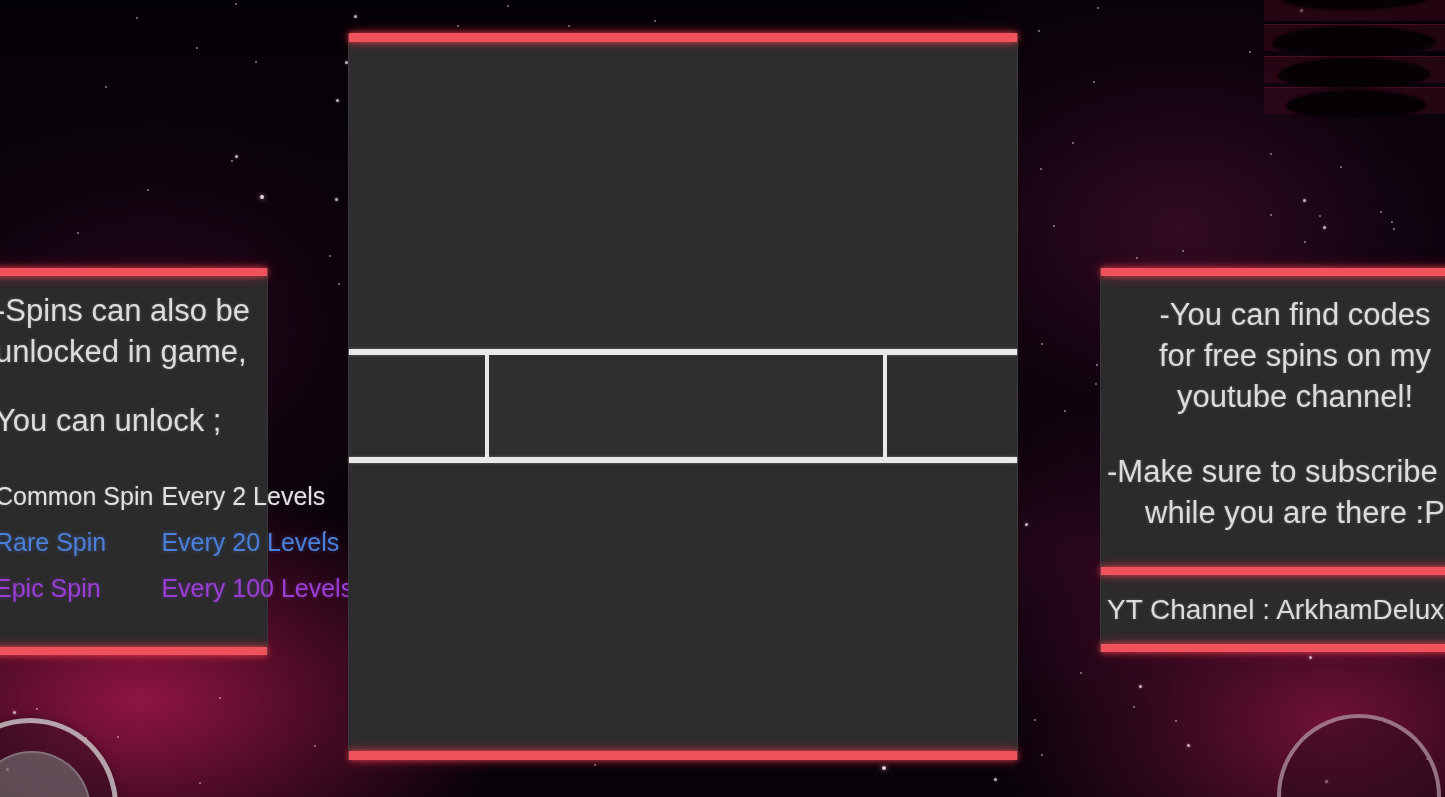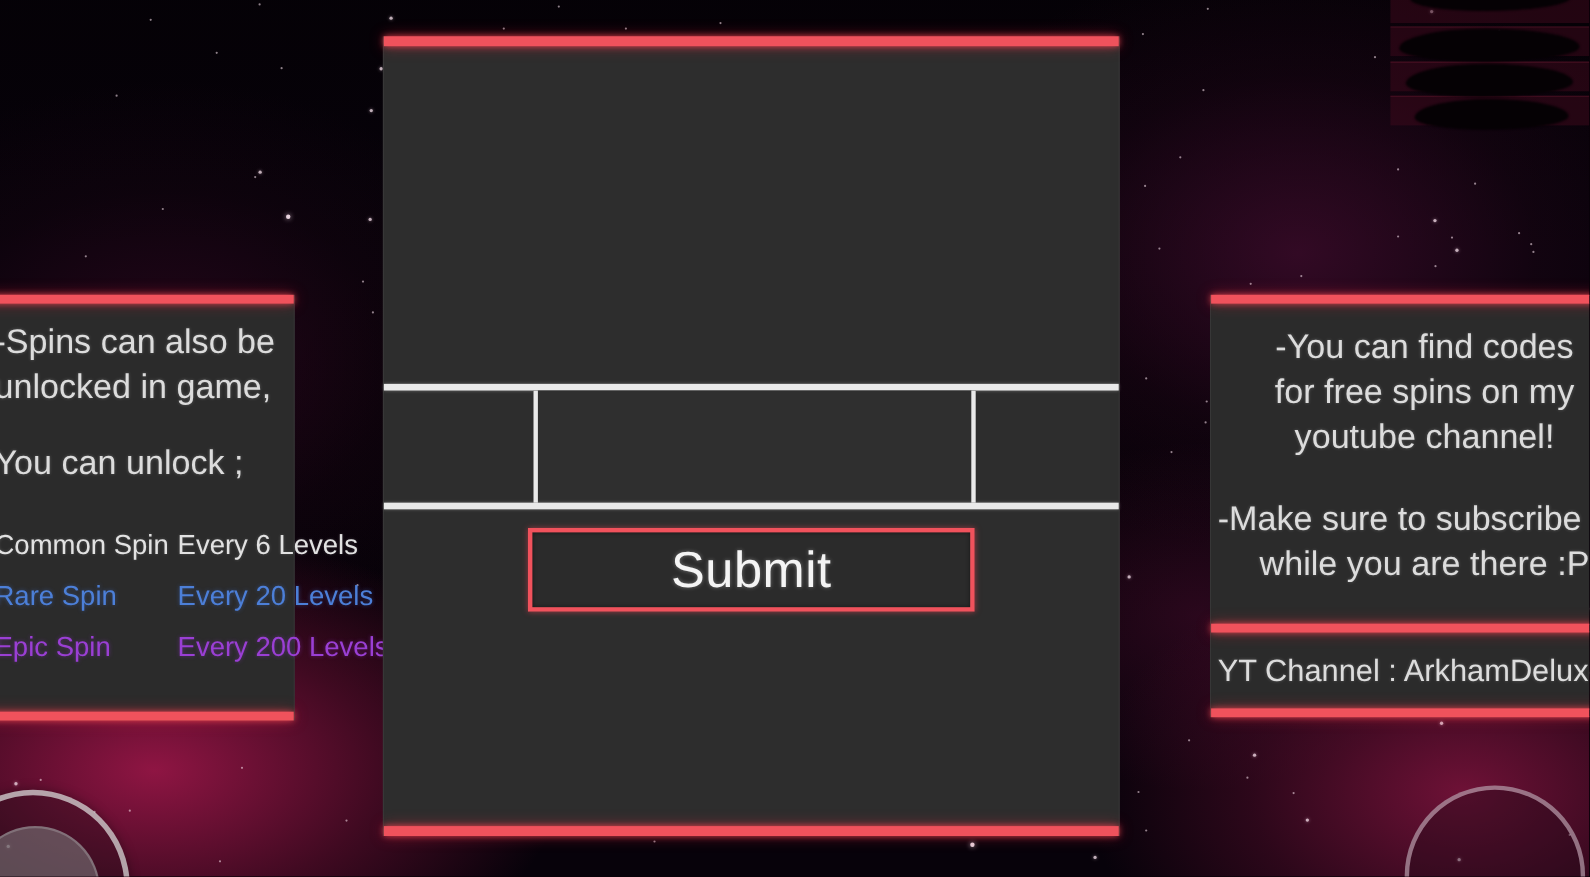--- a/index.html
+++ b/index.html
@@ -404,51 +404,48 @@
     <div class="lp-body">
       <div class="lp-line side-text">-Spins can also be</div>
       <div class="lp-line side-text">unlocked in game,</div>
       <div class="spacer"></div>
       <div class="lp-line side-text">You can unlock ;</div>
       <div class="spacer"></div>
       <table class="spin-table">
         <tbody>
             <tr class="row-common">
           <td class="name">Common Spin</td>
-          <td class="cond">Every 6 Levels</td>
+          <td class="cond">Every 2 Levels</td>
         </tr>
         <tr class="row-rare">
           <td class="name">Rare Spin</td>
           <td class="cond">Every 20 Levels</td>
         </tr>
         <tr class="row-epic">
           <td class="name">Epic Spin</td>
-          <td class="cond">Every 200 Levels</td>
+          <td class="cond">Every 100 Levels</td>
         </tr>
       </tbody>
         </table>
       <div style="height:26px"></div>
     </div>
     <div class="redbar"></div>
   </div>
 
   <div class="panel" id="modal">
     <div class="redbar"></div>
     <div class="modal-body">
       <div class="modal-top-pad"></div>
 
       <div class="field-block">
         <div class="field-rule top"></div>
         <div class="field-input"></div>
         <div class="field-rule bot"></div>
       </div>
 
-      <div class="submit-wrap">
-        <div id="submit-button">Submit</div>
-      </div>
     </div>
     <div class="redbar"></div>
   </div>
 
   <div class="panel side-panel" id="right-panel">
     <div class="redbar"></div>
     <div class="rp-body">
       <div class="rp-line side-text">-You can find codes</div>
       <div class="rp-line side-text">for free spins on my</div>
       <div class="rp-line side-text">youtube channel!</div>

